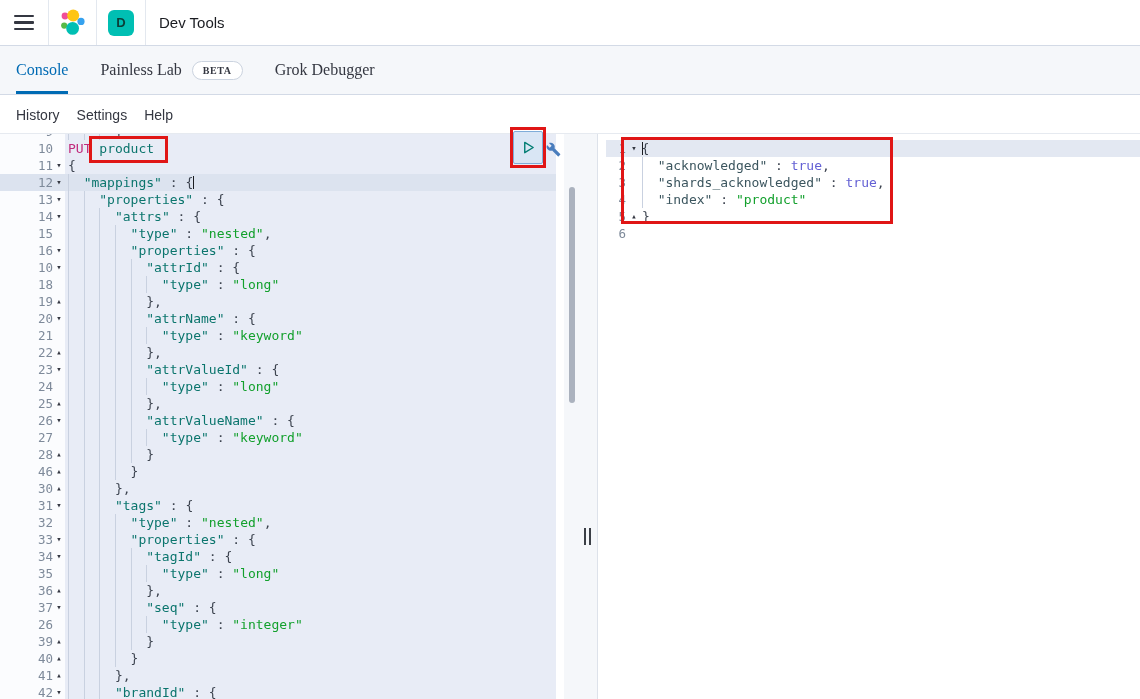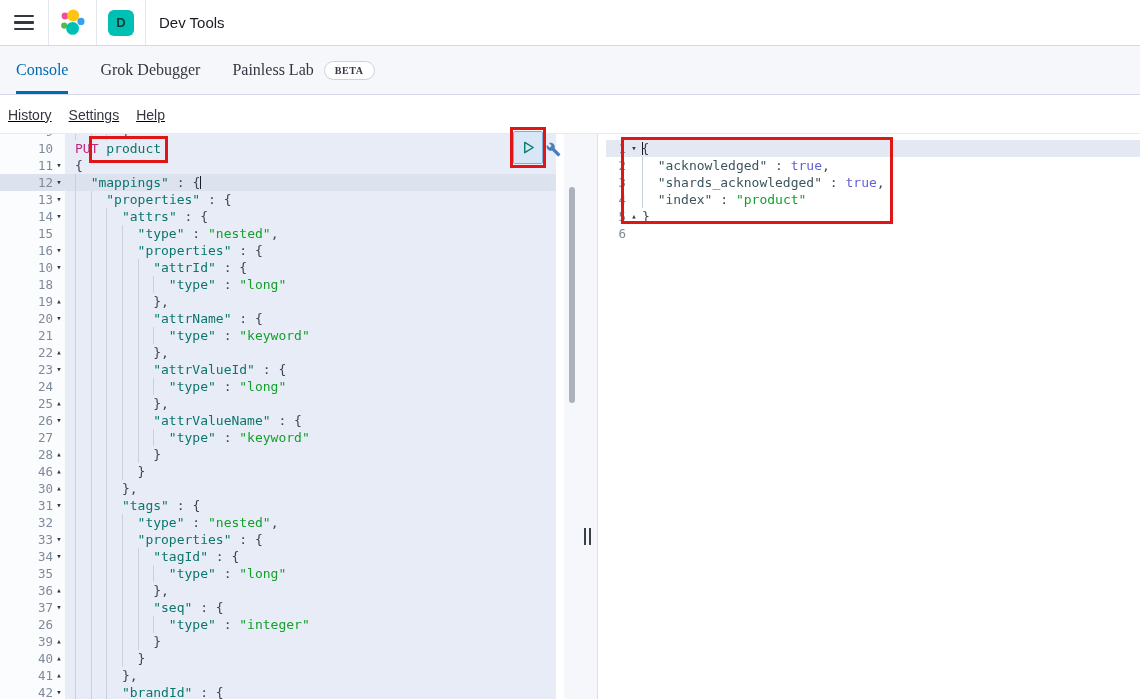--- a/index.html
+++ b/index.html
@@ -28,21 +28,21 @@
   .tab { position:relative; display:flex; align-items:center; gap:10px; background:none; border:none;
     font-family:Liberation Serif, serif; font-size:16px; color:#343741; cursor:pointer; }
   .tab.active { color:var(--accent_blue); }
   .tab.active::after { content:""; position:absolute; left:0; right:0; bottom:0; height:3px;
     background:var(--accent_blue); }
   .beta-pill { border:1px solid #CBD3DF; background:#fff; border-radius:11px; padding:3px 10px;
     font-size:10px; font-weight:bold; letter-spacing:0.06em; color:#343741; }
 
   
   .menubar { position:absolute; top:96px; left:0; right:0; height:38px; background:#fff;
-    display:flex; align-items:center; gap:17px; padding-left:8px; border-bottom:1px solid #E6EAF0;text-decoration:underline; }
+    display:flex; align-items:center; gap:17px; padding-left:16px; border-bottom:1px solid #E6EAF0; }
   .menu-item { background:none; border:none; font-family:"Liberation Sans",sans-serif;
     font-size:14px; color:#343741; cursor:pointer; }
 
   
   .workspace { position:absolute; top:134px; left:0; right:0; bottom:0; display:flex;gap:8px; }
   .pane { position:relative; overflow:hidden; }
   .pane.left { width:556px; background:var(--editor_tint); }
   .gutter-underlay { position:absolute; left:0; top:0; bottom:0; width:65px; background:#FBFCFE; }
   .pane.right { flex:1; background:#fff; padding-top:6px; }
 
@@ -53,21 +53,21 @@
   .code-line.active { background:var(--active_line); }
   .pane.right .code-line.active { background:#E3E8F2; }
   .gutter { display:flex; flex:none; }
   .pane.left  .gutter { width:65px; }
   .pane.right .gutter { width:36px; }
   .ln { flex:1; text-align:right; color:#7E8A9A; font-size:12.5px; }
   .fold { flex:none; text-align:center; color:#343741; font-size:9px; line-height:17px; }
   .pane.left  .fold { width:12px; }
   .pane.right .fold { width:16px; }
   .content { white-space:pre; color:var(--punct); }
-  .pane.left .content { padding-left:10px; }
+  .pane.left .content { padding-left:3px; }
   .ig { display:inline-block; width:2ch; border-left:1px solid var(--indent_guide); }
   .t-method { color:var(--method); }
   .t-index  { color:var(--index_name); }
   .t-key-req  { color:var(--key_request); }
   .t-key-resp { color:var(--key_response); }
   .t-str   { color:var(--string); }
   .t-const { color:var(--constant); }
   .t-punct { color:var(--punct); }
   .cursor { display:inline-block; width:0; border-left:1.6px solid #1A1C21; height:13px;
     vertical-align:-2px; margin-right:-1.6px; }
@@ -121,25 +121,25 @@
     </span>
     <span class="vdiv"></span>
     <h1 class="app-title">Dev Tools</h1>
   </header>
 
   <nav class="tabbar">
     <button class="tab active">
       <span>Console</span>
     </button>
     <button class="tab">
-      <span>Grok Debugger</span>
-    </button>
-    <button class="tab">
       <span>Painless Lab</span>
       <span class="beta-pill">BETA</span>
+    </button>
+    <button class="tab">
+      <span>Grok Debugger</span>
     </button>
   </nav>
 
   <div class="menubar">
     <button class="menu-item">History</button>
     <button class="menu-item">Settings</button>
     <button class="menu-item">Help</button>
   </div>
 
   <div class="workspace">

